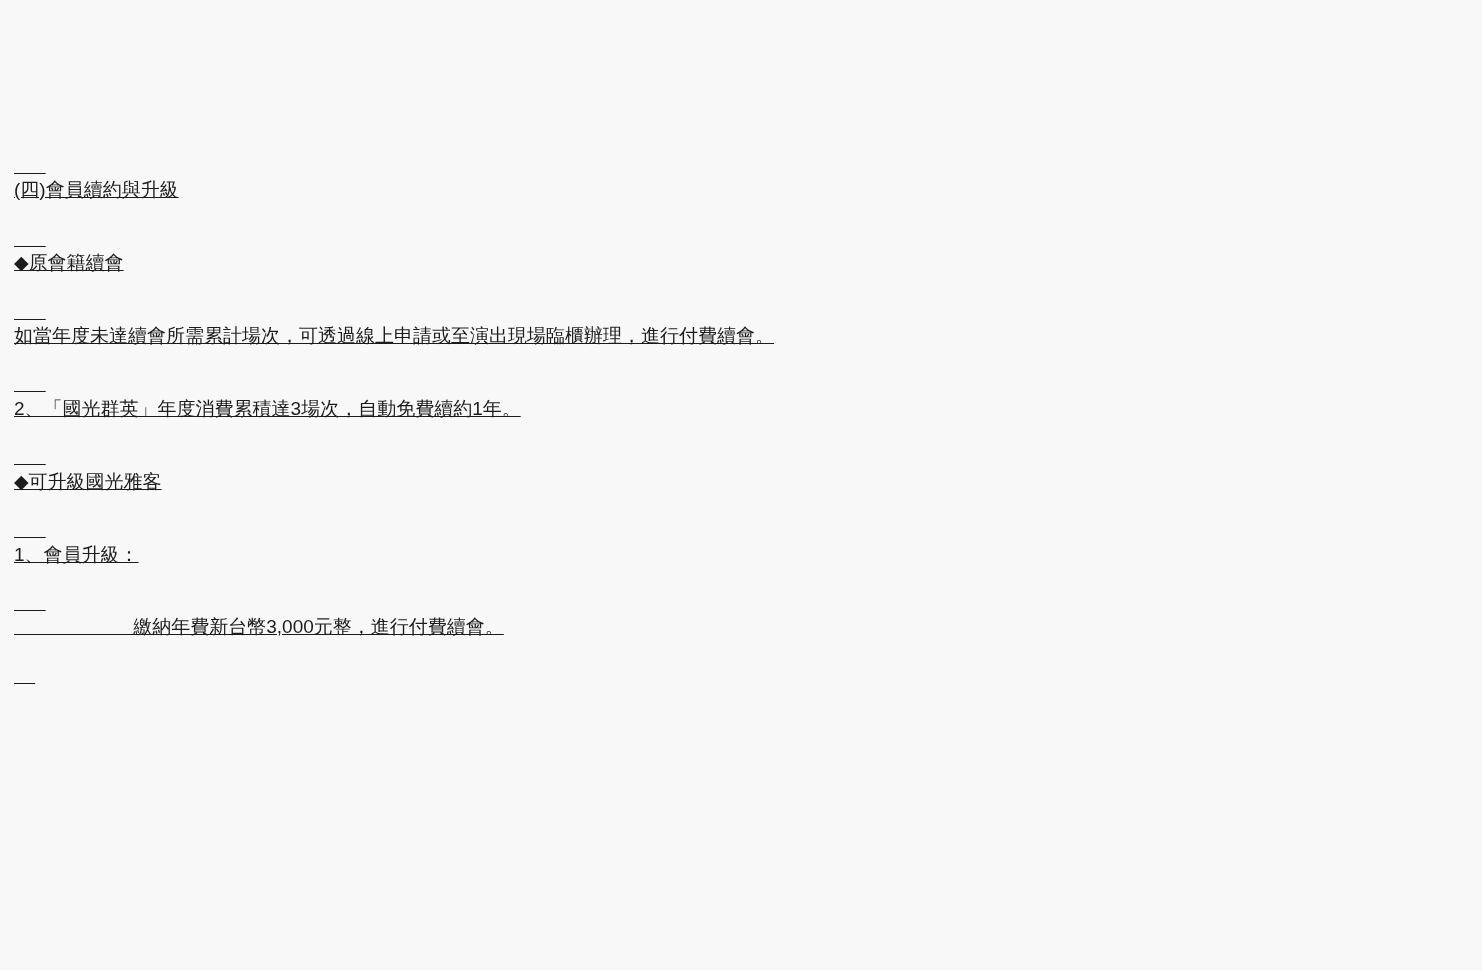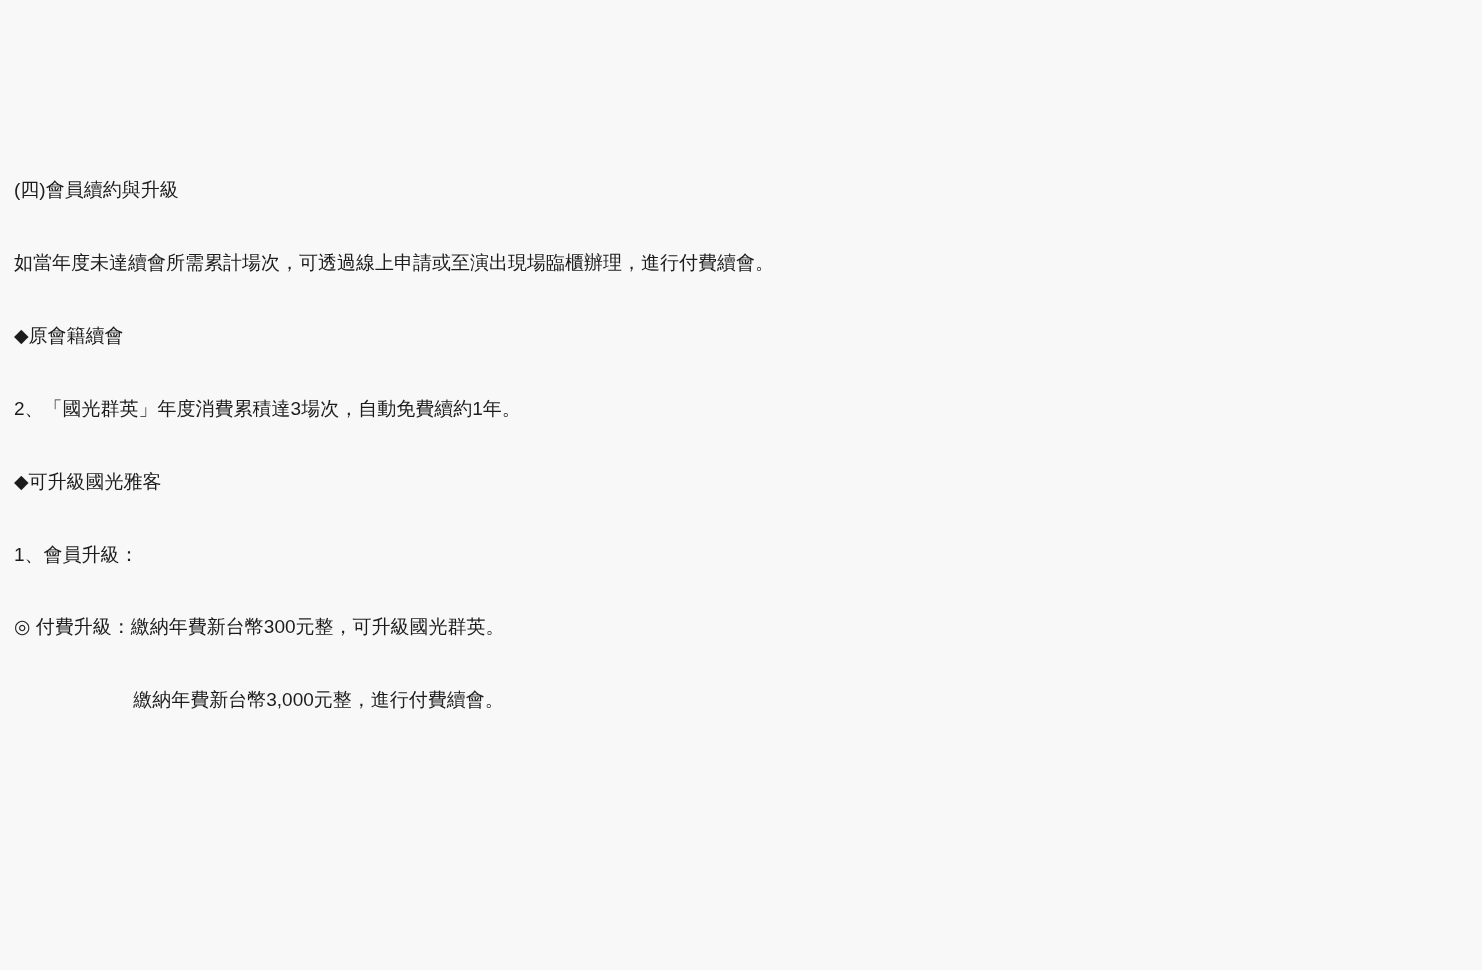--- a/index.html
+++ b/index.html
@@ -13,42 +13,42 @@
     min-height: 970px;
     box-sizing: border-box;
     padding: 8px 14px 6px 14px;
     font-family: "Liberation Sans", "DejaVu Sans", sans-serif;
     font-size: 19px;
     line-height: 24.3px;
     white-space: pre;
   }
   .para {
     margin: 0 0 16.5px 0;
+    text-decoration: underline;
   }
   .para:last-child {
     margin-bottom: 0;
   }
   .line {
     min-height: 24.3px;
   }
 </style>
 </head>
 <body>
 
 <div class="doc">
 
   <section>
     <div class="para">
       <div class="line">(四)會員續約與升級</div>
+      <div class="line">◆原會籍續會</div>
       <div class="line">如當年度未達續會所需累計場次，可透過線上申請或至演出現場臨櫃辦理，進行付費續會。</div>
-      <div class="line">◆原會籍續會</div>
       <div class="line">2、「國光群英」年度消費累積達3場次，自動免費續約1年。</div>
       <div class="line">◆可升級國光雅客</div>
       <div class="line">1、會員升級：</div>
-      <div class="line">◎ 付費升級：繳納年費新台幣300元整，可升級國光群英。</div>
       <div class="line">　　　　　　 繳納年費新台幣3,000元整，進行付費續會。</div>
     </div>
 
     
 
     
 
     
   </section>
 

